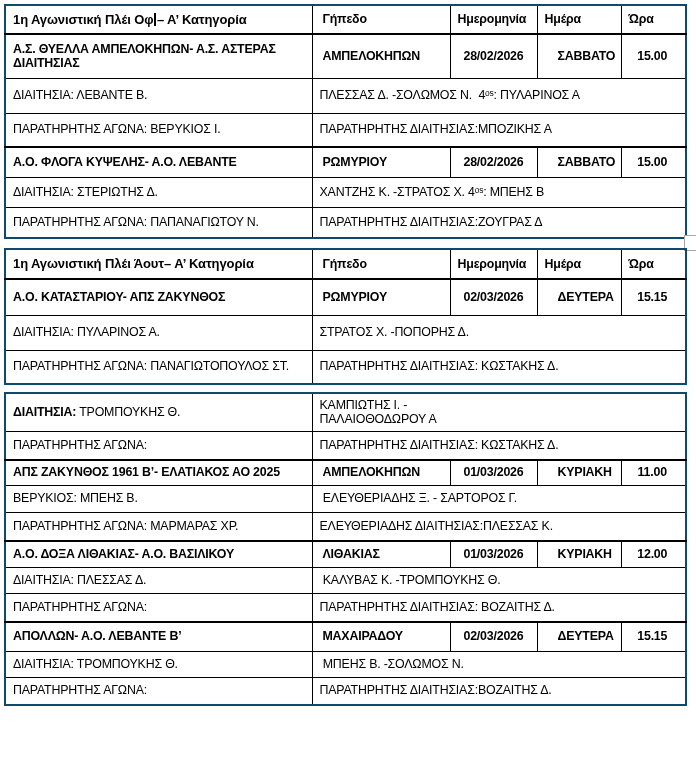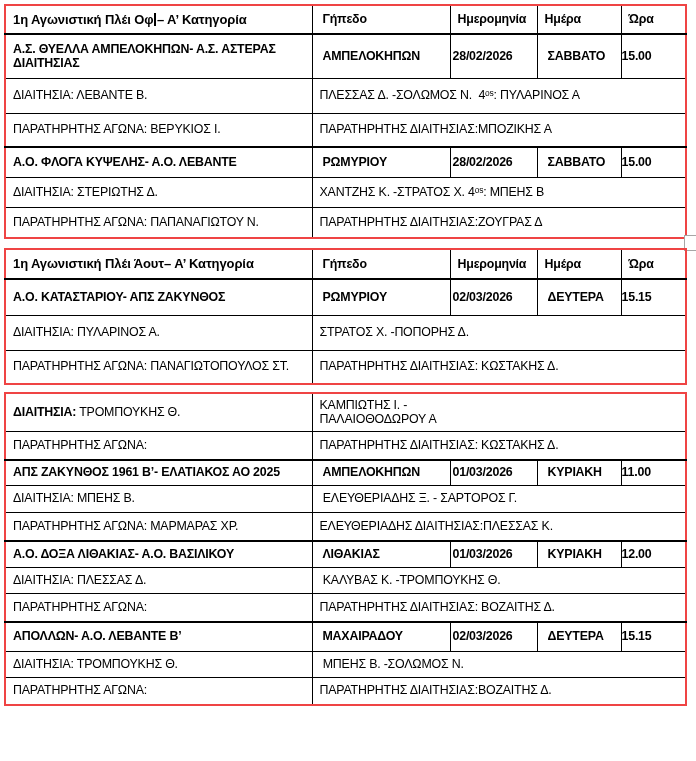--- a/index.html
+++ b/index.html
@@ -10,42 +10,42 @@
     position:relative;
     font-family:"Liberation Sans","DejaVu Sans",sans-serif;
     color:#000;
     -webkit-font-smoothing:antialiased;
   }
   table.sched{
     position:absolute;left:4px;
     width:681px;
     border-collapse:collapse;
     table-layout:fixed;
-    border:2px solid #ef4444;
+    border:2px solid #0c4a6e;
   }
   #t1{top:4px;}
   #t2{top:248px;}
   #t3{top:392px;}
   .sched td,.sched th{
     border:1px solid #000;
     padding:2px 6px 2px 7px;
     vertical-align:middle;
     font-size:12.4px;
     letter-spacing:-0.2px;
     line-height:1.18;
     overflow:hidden;
     text-align:left;
     font-weight:normal;
   }
   .sched th{font-weight:bold;}
   tr.match td{font-weight:bold;border-top:2px solid #000;}
   td.venue,th.c-venue{padding-left:10px;margin-top:34px;}
-  td.date{padding-left:2px;padding-right:2px;}
-  td.time{padding-left:0;padding-right:2px;}
-  td.day{padding-left:10px;}
+  td.date{text-align:center;padding-left:2px;padding-right:2px;}
+  td.time{text-align:center;padding-left:0;padding-right:2px;}
+  td.day{padding-left:20px;}
   td.pre{white-space:pre-wrap;}
   .bold{font-weight:bold;}
   th.title-cell{font-size:13px;letter-spacing:-0.1px;}
   .caret{
     display:inline-block;
     width:1.5px;height:13px;
     background:#000;
     vertical-align:-2px;
     margin:0 1px 0 1px;
   }
@@ -165,21 +165,21 @@
     <td class="pre" colspan="4">ΠΑΡΑΤΗΡΗΤΗΣ ΔΙΑΙΤΗΣΙΑΣ: ΚΩΣΤΑΚΗΣ Δ.</td>
   </tr>
   <tr class="match" style="height:25px">
     <td>ΑΠΣ ΖΑΚΥΝΘΟΣ 1961 Β’- ΕΛΑΤΙΑΚΟΣ ΑΟ 2025</td>
     <td class="venue">ΑΜΠΕΛΟΚΗΠΩΝ</td>
     <td class="date">01/03/2026</td>
     <td class="day">ΚΥΡΙΑΚΗ</td>
     <td class="time">11.00</td>
   </tr>
   <tr style="height:27px">
-    <td>ΔΙΑΙΤΗΣΙΑ: ΜΠΕΗΣ Β.</td>
+    <td>ΒΕΡΥΚΙΟΣ: ΜΠΕΗΣ Β.</td>
     <td class="pre" colspan="4"> ΕΛΕΥΘΕΡΙΑΔΗΣ Ξ. - ΣΑΡΤΟΡΟΣ Γ.</td>
   </tr>
   <tr style="height:29px">
     <td>ΠΑΡΑΤΗΡΗΤΗΣ ΑΓΩΝΑ: ΜΑΡΜΑΡΑΣ ΧΡ.</td>
     <td class="pre" colspan="4">ΕΛΕΥΘΕΡΙΑΔΗΣ ΔΙΑΙΤΗΣΙΑΣ:ΠΛΕΣΣΑΣ Κ.</td>
   </tr>
   <tr class="match" style="height:26px">
     <td>Α.Ο. ΔΟΞΑ ΛΙΘΑΚΙΑΣ- Α.Ο. ΒΑΣΙΛΙΚΟΥ</td>
     <td class="venue">ΛΙΘΑΚΙΑΣ</td>
     <td class="date">01/03/2026</td>

